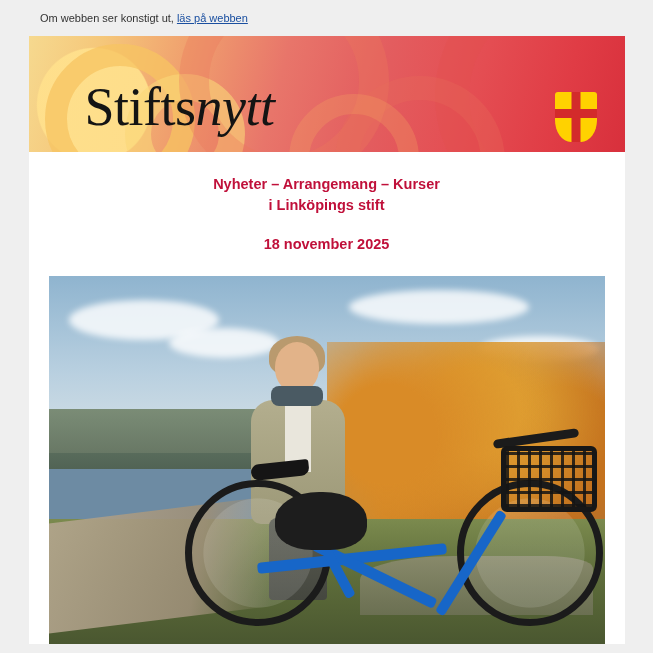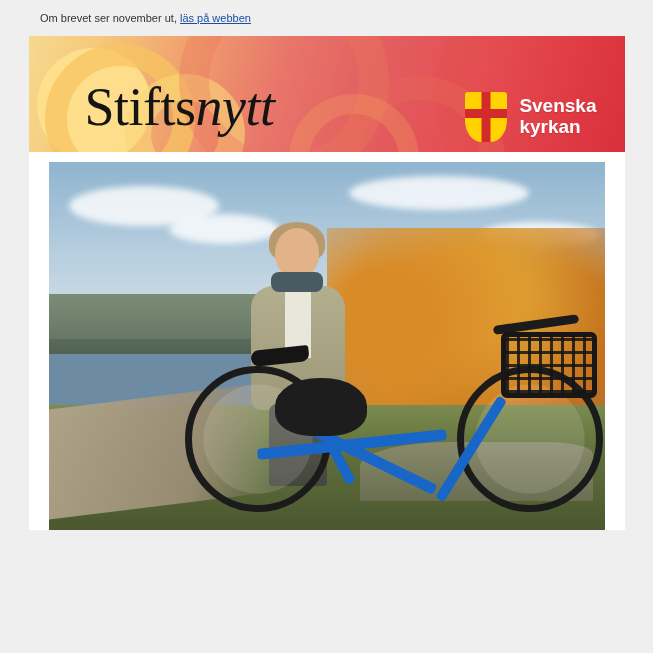--- a/index.html
+++ b/index.html
@@ -337,21 +337,21 @@
     width: 58px; height: 16px;
     background: #151515;
     border-radius: 10px 4px 10px 10px;
     transform: rotate(-6deg);
   }
 </style>
 </head>
 <body>
 
 <div class="preheader">
-  <span>Om brevet ser november ut,</span>
+  <span>Om webben ser konstigt ut,</span>
   <a href="#">läs på webben</a>
 </div>
 
 <div class="email-body">
 
   <div class="masthead">
     <div class="swirl s1"></div>
     <div class="swirl s2"></div>
     <div class="swirl s3"></div>
     <div class="swirl s4"></div>
@@ -363,27 +363,28 @@
       <span>Stifts</span><span class="italic">nytt</span>
     </div>
 
     <div class="brandlock">
       <div class="shield">
         <div class="cross-v"></div>
         <div class="cross-h"></div>
         <div class="dot" style="left:6px;top:6px;"></div>
         <div class="dot" style="right:6px;top:6px;"></div>
       </div>
-      <div class="brandtext">
-        <div>Svenska</div>
-        <div>kyrkan</div>
-      </div>
     </div>
   </div>
 
+  <div class="intro">
+    <div class="line">Nyheter – Arrangemang – Kurser</div>
+    <div class="line">i Linköpings stift</div>
+    <div class="date">18 november 2025</div>
+  </div>
 
   <div class="hero">
     <div class="sky"></div>
     <div class="cloud c1"></div>
     <div class="cloud c2"></div>
     <div class="cloud c3"></div>
     <div class="cloud c4"></div>
     <div class="far-trees"></div>
     <div class="water"></div>
     <div class="autumn"></div>

